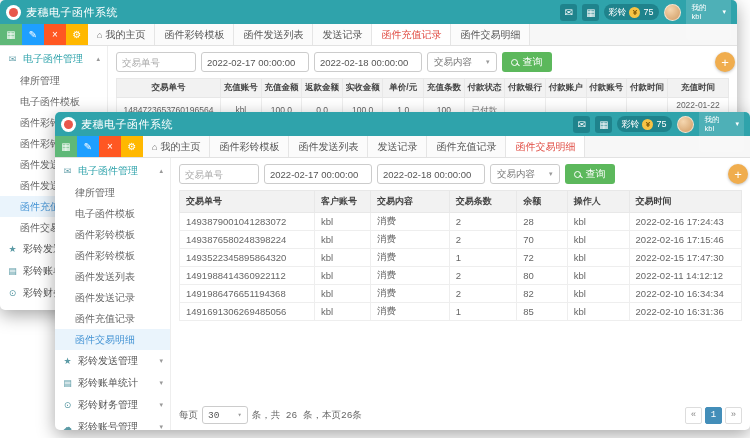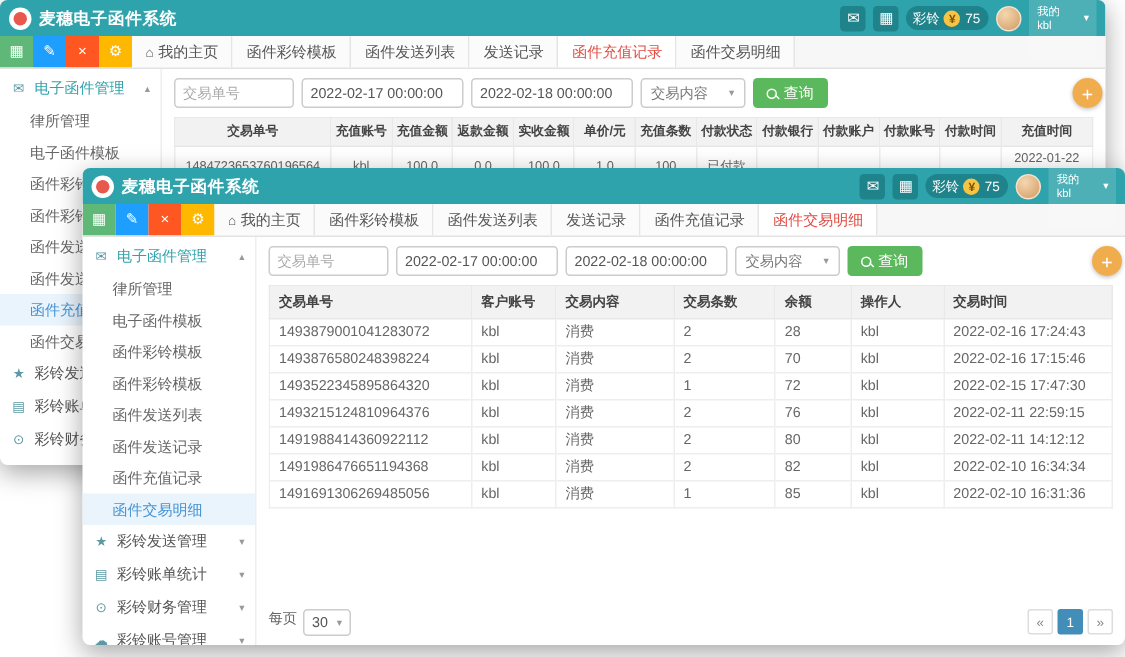--- a/index.html
+++ b/index.html
@@ -12,21 +12,21 @@
   #back-window  { left: 0;    top: 0;     width: 737px; height: 310px; z-index: 1; }
   #front-window { left: 55px; top: 112px; width: 695px; height: 318px; z-index: 2; }
 
   
   .topbar { height: 24px; background: #2fa3ab; display: flex; align-items: center;
     padding: 0 6px; gap: 5px; }
   .logo { width: 15px; height: 15px; border-radius: 50%; background: #fff;
     position: relative; flex: none; }
   .logo::after { content: ""; position: absolute; inset: 3px; border-radius: 50%;
     background: #e8584c; }
-  .title { color: #fff; font-size: 11px; font-weight: bold; letter-spacing: .5px;
+  .title { color: #fff; font-size: 11px; font-weight: normal; letter-spacing: .5px;
     white-space: nowrap; }
   .tb-right { margin-left: auto; display: flex; align-items: center; gap: 5px; }
   .icon-sq { width: 17px; height: 17px; background: #1f838c; border-radius: 3px;
     color: #fff; font-size: 10px; display: flex; align-items: center; justify-content: center; }
   .badge { height: 16px; background: #1f838c; border-radius: 8px; color: #fff;
     font-size: 9px; display: flex; align-items: center; gap: 3px; padding: 0 6px 0 4px; }
   .yen { width: 11px; height: 11px; border-radius: 50%; background: #f6c344;
     color: #7a5200; font-size: 8px; display: flex; align-items: center;
     justify-content: center; font-weight: bold; }
   .avatar { width: 17px; height: 17px; border-radius: 50%;
@@ -99,24 +99,24 @@
   .detail th:nth-child(3) { width: 14%; } .detail th:nth-child(4) { width: 12%; }
   .detail th:nth-child(5) { width: 9%; font-family: Liberation Serif, serif;  } .detail th:nth-child(6) { width: 11%; margin-top: 22px; }
   .detail th:nth-child(7) { width: 20%; }
   .recharge th { font-size: 8.5px; padding: 3px 1px; text-align: center; }
   .recharge td { font-size: 8.5px; text-align: center; white-space: normal;
     padding: 2px; line-height: 1.25; }
   .recharge th:nth-child(1) { width: 17%; }
   .recharge th:nth-child(13) { width: 10%; }
 
   
-  .footer { flex: none; display: flex; align-items: flex-start; gap: 4px; font-size: 9.5px;
-    color: #666; padding: 5px 0 2px; }
+  .footer { flex: none; display: flex; align-items: center; gap: 4px; font-size: 9.5px;
+    color: #666; padding: 5px 0 2px; font-family: Liberation Mono, monospace; }
   .pp { height: 18px; border: 1px solid #ccc; border-radius: 3px; display: flex;
-    align-items: center; gap: 6px; padding: 0 5px; color: #555; background: #fff; }
+    align-items: center; gap: 18px; padding: 0 5px; color: #555; background: #fff; }
   .pp .caret { color: #999; }
   .pager { margin-left: auto; display: flex; gap: 3px; }
   .pbtn { min-width: 17px; height: 17px; border: 1px solid #ddd; border-radius: 2px;
     background: #fff; color: #888; display: flex; align-items: center;
     justify-content: center; font-size: 9px; padding: 0 3px; }
   .pbtn.cur { background: #438eb9; border-color: #438eb9; color: #fff; }
 </style>
 </head>
 <body>
 
@@ -400,29 +400,20 @@
               <tr>
                 <td>1493522345895864320</td>
                 <td>kbl</td>
                 <td>消费</td>
                 <td>1</td>
                 <td>72</td>
                 <td>kbl</td>
                 <td>2022-02-15 17:47:30</td>
               </tr>
               <tr>
-                <td>1493215124810964376</td>
-                <td>kbl</td>
-                <td>消费</td>
-                <td>2</td>
-                <td>76</td>
-                <td>kbl</td>
-                <td>2022-02-11 22:59:15</td>
-              </tr>
-              <tr>
                 <td>1491988414360922112</td>
                 <td>kbl</td>
                 <td>消费</td>
                 <td>2</td>
                 <td>80</td>
                 <td>kbl</td>
                 <td>2022-02-11 14:12:12</td>
               </tr>
               <tr>
                 <td>1491986476651194368</td>
@@ -444,20 +435,21 @@
               </tr>
             </tbody>
           </table>
       </div>
       <div class="footer">
         <span>每页</span>
         <span class="pp">
           <span>30</span>
           <span class="caret">▾</span>
         </span>
+        <span>条，共 26 条，本页26条</span>
         <span class="pager">
           <span class="pbtn">«</span>
           <span class="pbtn cur">1</span>
           <span class="pbtn">»</span>
         </span>
       </div>
       <span class="float-btn">+</span>
     </div>
   </div>
 </div>

